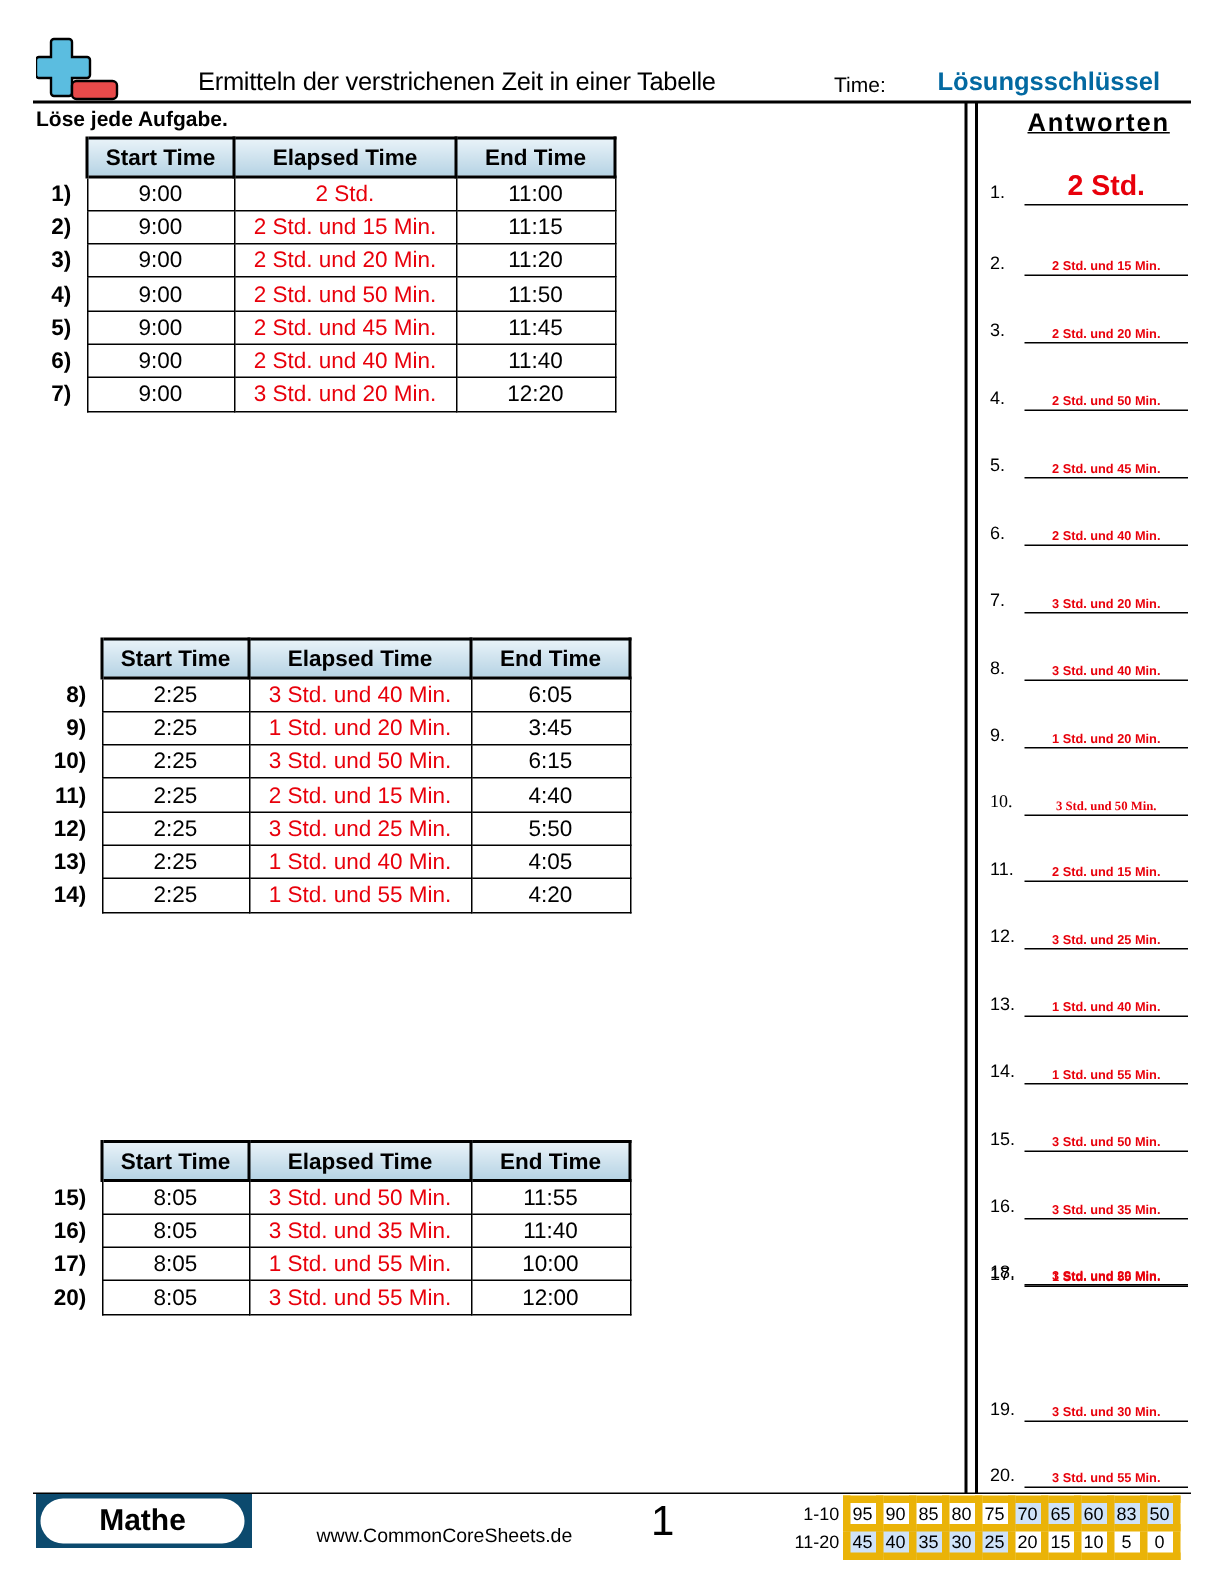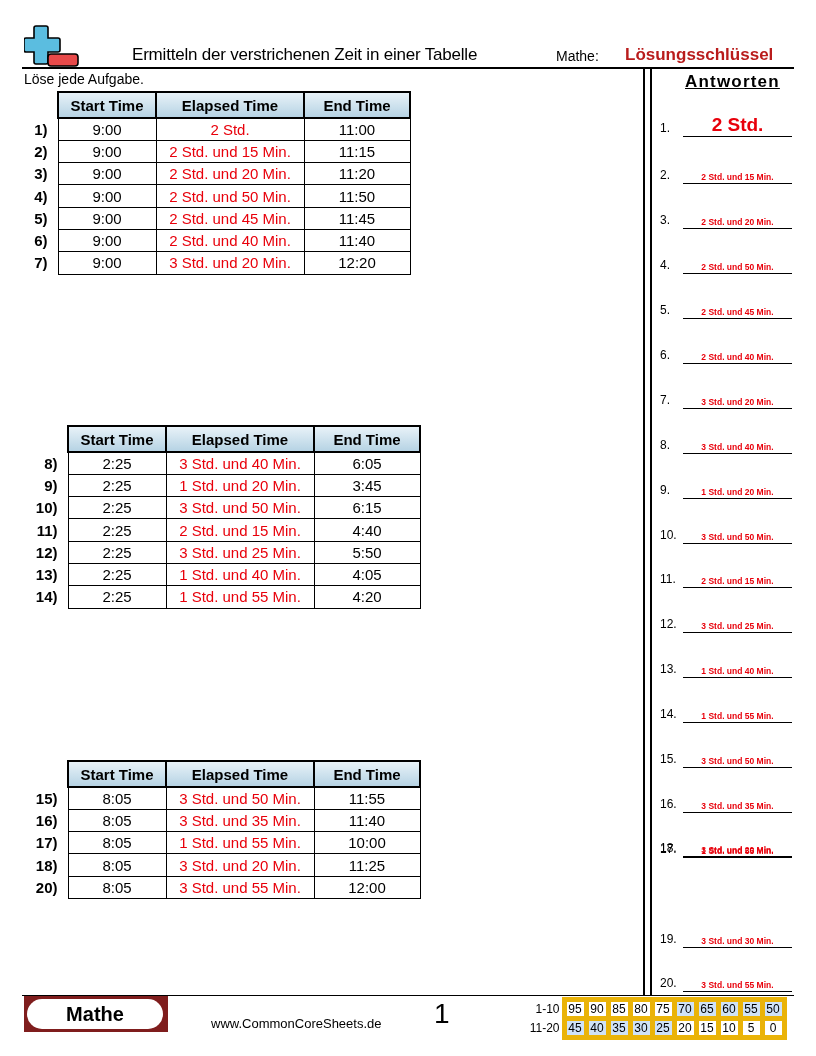--- a/index.html
+++ b/index.html
@@ -2,63 +2,63 @@
 <html><head>
 <meta charset="utf-8">
 <style>
   * { box-sizing: border-box; margin: 0; padding: 0; }
   html, body { width: 816px; height: 1056px; background: #fff; overflow: hidden; }
   body { position: relative; font-family: "Liberation Sans", sans-serif; color: #000; }
 
   .logo { position: absolute; left: 24px; top: 24px; width: 56px; height: 44px; }
   .title { position: absolute; left: 132px; top: 45px; font-size: 17px; letter-spacing: -0.2px; }
   .name-label { position: absolute; left: 556px; top: 48px; font-size: 14px; }
-  .name-value { position: absolute; left: 625px; top: 45px; font-size: 17px; font-weight: bold; color: #b91c1c; }
+  .name-value { position: absolute; left: 625px; top: 45px; font-size: 17px; font-weight: bold; color: #0369a1; }
   .header-rule { position: absolute; left: 22px; top: 67px; width: 772px; height: 2px; background: #000; }
 
-  .instructions { position: absolute; left: 24px; top: 71px; font-size: 14px; font-weight: normal; }
+  .instructions { position: absolute; left: 24px; top: 71px; font-size: 14px; font-weight: bold; }
 
   .divider { position: absolute; left: 643px; top: 68px; width: 9px; height: 928px; border-left: 2px solid #000; border-right: 2px solid #000; }
 
   .answers-title { position: absolute; left: 685px; top: 72px; font-size: 17px; font-weight: bold; letter-spacing: 1.2px; text-decoration: underline; }
 
   .ptable { position: absolute; border-collapse: collapse; font-size: 15px; }
   .ptable th { background: linear-gradient(#e8f2f8, #b6d3e4); border: 2px solid #000; font-weight: bold; font-size: 15px; height: 26px; }
   .ptable td { border: 1px solid #000; text-align: center; height: 22.3px; }
   .ptable td.num { border: none; text-align: right; font-weight: bold; padding-right: 10px; width: 38px; font-size: 15px; }
   .ptable th.blank { background: none; border: none; border-right: 2px solid #000; }
   .ptable td.elapsed { color: #e8000b; }
   .c1 { width: 98px; } .c2 { width: 148px; } .c3 { width: 106px; }
 
   .ans { position: absolute; left: 660px; width: 132px; height: 20px; }
   .ans .n { position: absolute; left: 0; bottom: 2px; font-size: 12px; }
   .ans .line { position: absolute; left: 23px; right: 0; bottom: 0; border-bottom: 1px solid #000; text-align: center; color: #e8000b; font-weight: bold; font-size: 8.5px; line-height: 12px; }
   .ans.big .line { font-size: 19px; line-height: 22px; }
 
   .footer-rule { position: absolute; left: 22px; top: 995px; width: 772px; height: 1px; background: #000; }
-  .mathe-box { position: absolute; left: 24px; top: 996px; width: 144px; height: 36px; background: #7f1d1d; }
+  .mathe-box { position: absolute; left: 24px; top: 996px; width: 144px; height: 36px; background: #0c4a6e; }
   .mathe-pill { position: absolute; left: 3px; top: 3px; width: 136px; height: 30px; background: #fff; border-radius: 15px; text-align: center; font-weight: bold; font-size: 20px; line-height: 30px; }
   .site { position: absolute; left: 174px; top: 1016px; font-size: 13px; margin-left: 37px; }
   .page-num { position: absolute; left: 434px; top: 998px; font-size: 28px; }
 
   .score { position: absolute; left: 524px; top: 997px; border-collapse: collapse; font-size: 12px; }
   .score td { border: 5px solid #eab308; text-align: center; height: 16px; width: 22px; padding: 0 1px; }
   .score td.lbl { border: none; text-align: right; width: 40px; padding-right: 2px; margin-left: 43px; }
   .score td.hl { background: #cfe2f7; }
 </style>
 </head>
 <body>
 
 <svg class="logo" viewBox="0 0 56 44">
   <path d="M12 2 h10 a2 2 0 0 1 2 2 v10 h10 a2 2 0 0 1 2 2 v10 a2 2 0 0 1 -2 2 h-10 v10 a2 2 0 0 1 -2 2 h-10 a2 2 0 0 1 -2 -2 v-10 h-8 a2 2 0 0 1 -2 -2 v-10 a2 2 0 0 1 2 -2 h8 v-10 a2 2 0 0 1 2 -2 z" fill="#5bbde0" stroke="#000" stroke-width="1.6"></path>
   <rect x="24" y="30" width="30" height="12" rx="3" fill="#e84a4a" stroke="#000" stroke-width="1.6"></rect>
 </svg>
 
 <div class="title">Ermitteln der verstrichenen Zeit in einer Tabelle</div>
-<div class="name-label">Mathe:</div>
+<div class="name-label">Time:</div>
 <div class="name-value">Lösungsschlüssel</div>
 <div class="header-rule"></div>
 <div class="instructions">Löse jede Aufgabe.</div>
 
 <div class="divider"></div>
 <div class="answers-title">Antworten</div>
 
 <table class="ptable" style="left:20px; top:91px;">
   <tbody>
       <tr>
@@ -185,26 +185,20 @@
         <td class="elapsed">3 Std. und 35 Min.</td>
         <td>11:40</td>
       </tr>
   <tr>
         <td class="num">17)</td>
         <td>8:05</td>
         <td class="elapsed">1 Std. und 55 Min.</td>
         <td>10:00</td>
       </tr>
   <tr>
-        <td class="num">18)</td>
-        <td>8:05</td>
-        <td class="elapsed">3 Std. und 20 Min.</td>
-        <td>11:25</td>
-      </tr>
-  <tr>
         <td class="num">20)</td>
         <td>8:05</td>
         <td class="elapsed">3 Std. und 55 Min.</td>
         <td>12:00</td>
       </tr>
 </tbody>
   </table>
 
 <div class="ans big" style="top:117px;">
     <span class="n">1.</span>
@@ -235,21 +229,21 @@
     <div class="line">3 Std. und 20 Min.</div>
   </div>
 <div class="ans" style="top:434px;">
     <span class="n">8.</span>
     <div class="line">3 Std. und 40 Min.</div>
   </div>
 <div class="ans" style="top:479px;">
     <span class="n">9.</span>
     <div class="line">1 Std. und 20 Min.</div>
   </div>
-<div class="ans" style="top:524px;">
+<div class="ans" style="top:524px;font-family:Liberation Serif, serif;">
     <span class="n">10.</span>
     <div class="line">3 Std. und 50 Min.</div>
   </div>
 <div class="ans" style="top:568px;">
     <span class="n">11.</span>
     <div class="line">2 Std. und 15 Min.</div>
   </div>
 <div class="ans" style="top:613px;">
     <span class="n">12.</span>
     <div class="line">3 Std. und 25 Min.</div>
@@ -299,21 +293,21 @@
       <tr>
     <td class="lbl">1-10</td>
     <td>95</td>
     <td>90</td>
     <td>85</td>
     <td>80</td>
     <td>75</td>
     <td class="hl">70</td>
     <td class="hl">65</td>
     <td class="hl">60</td>
-    <td class="hl">55</td>
+    <td class="hl">83</td>
     <td class="hl">50</td>
   </tr>
   <tr>
     <td class="lbl">11-20</td>
     <td class="hl">45</td>
     <td class="hl">40</td>
     <td class="hl">35</td>
     <td class="hl">30</td>
     <td class="hl">25</td>
     <td>20</td>

